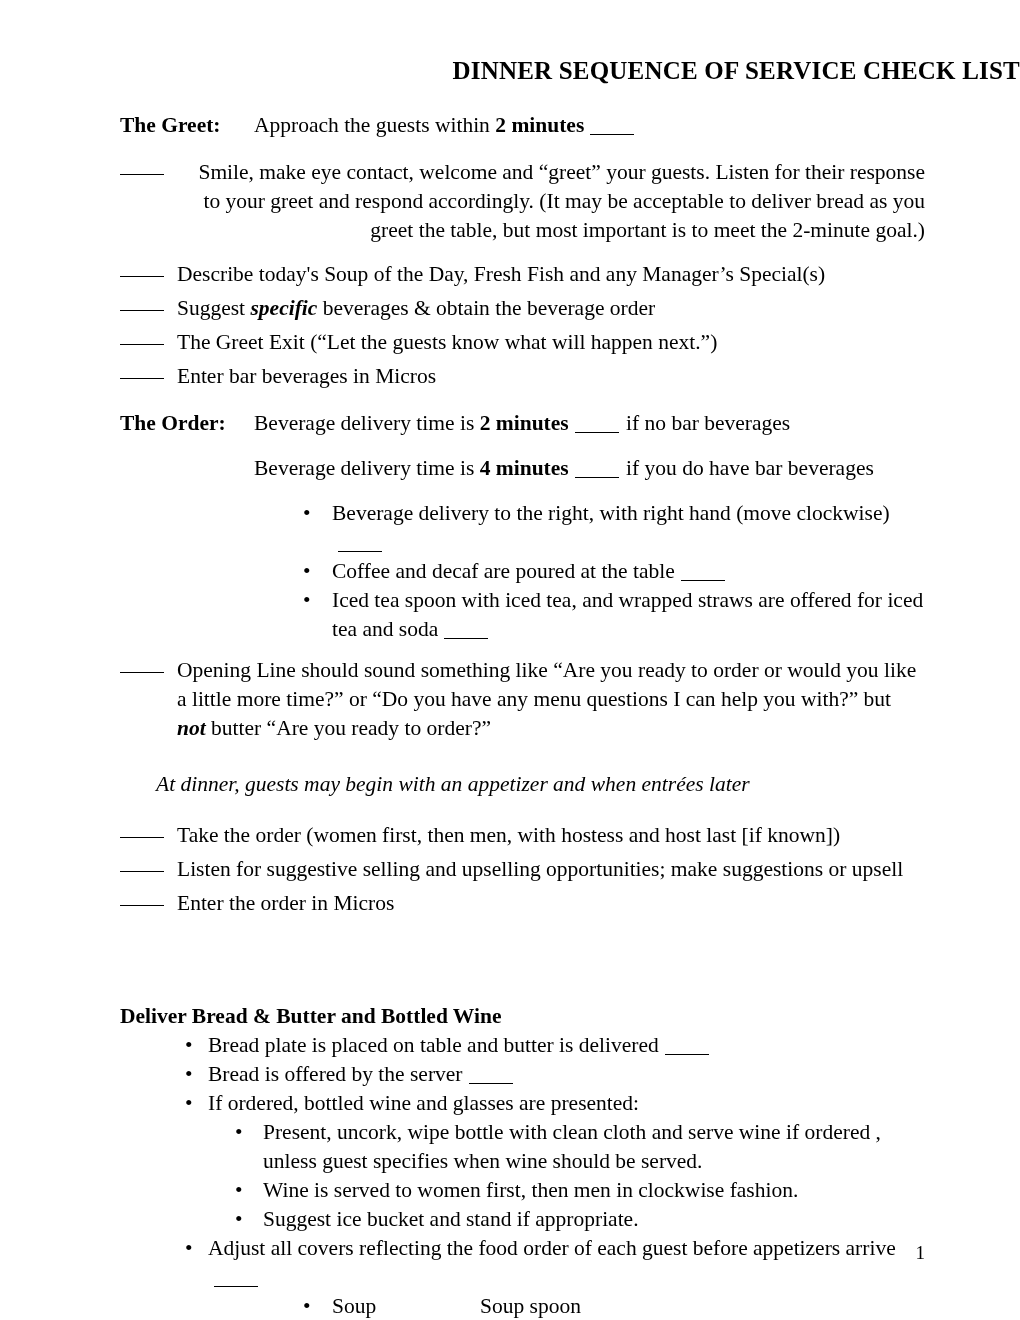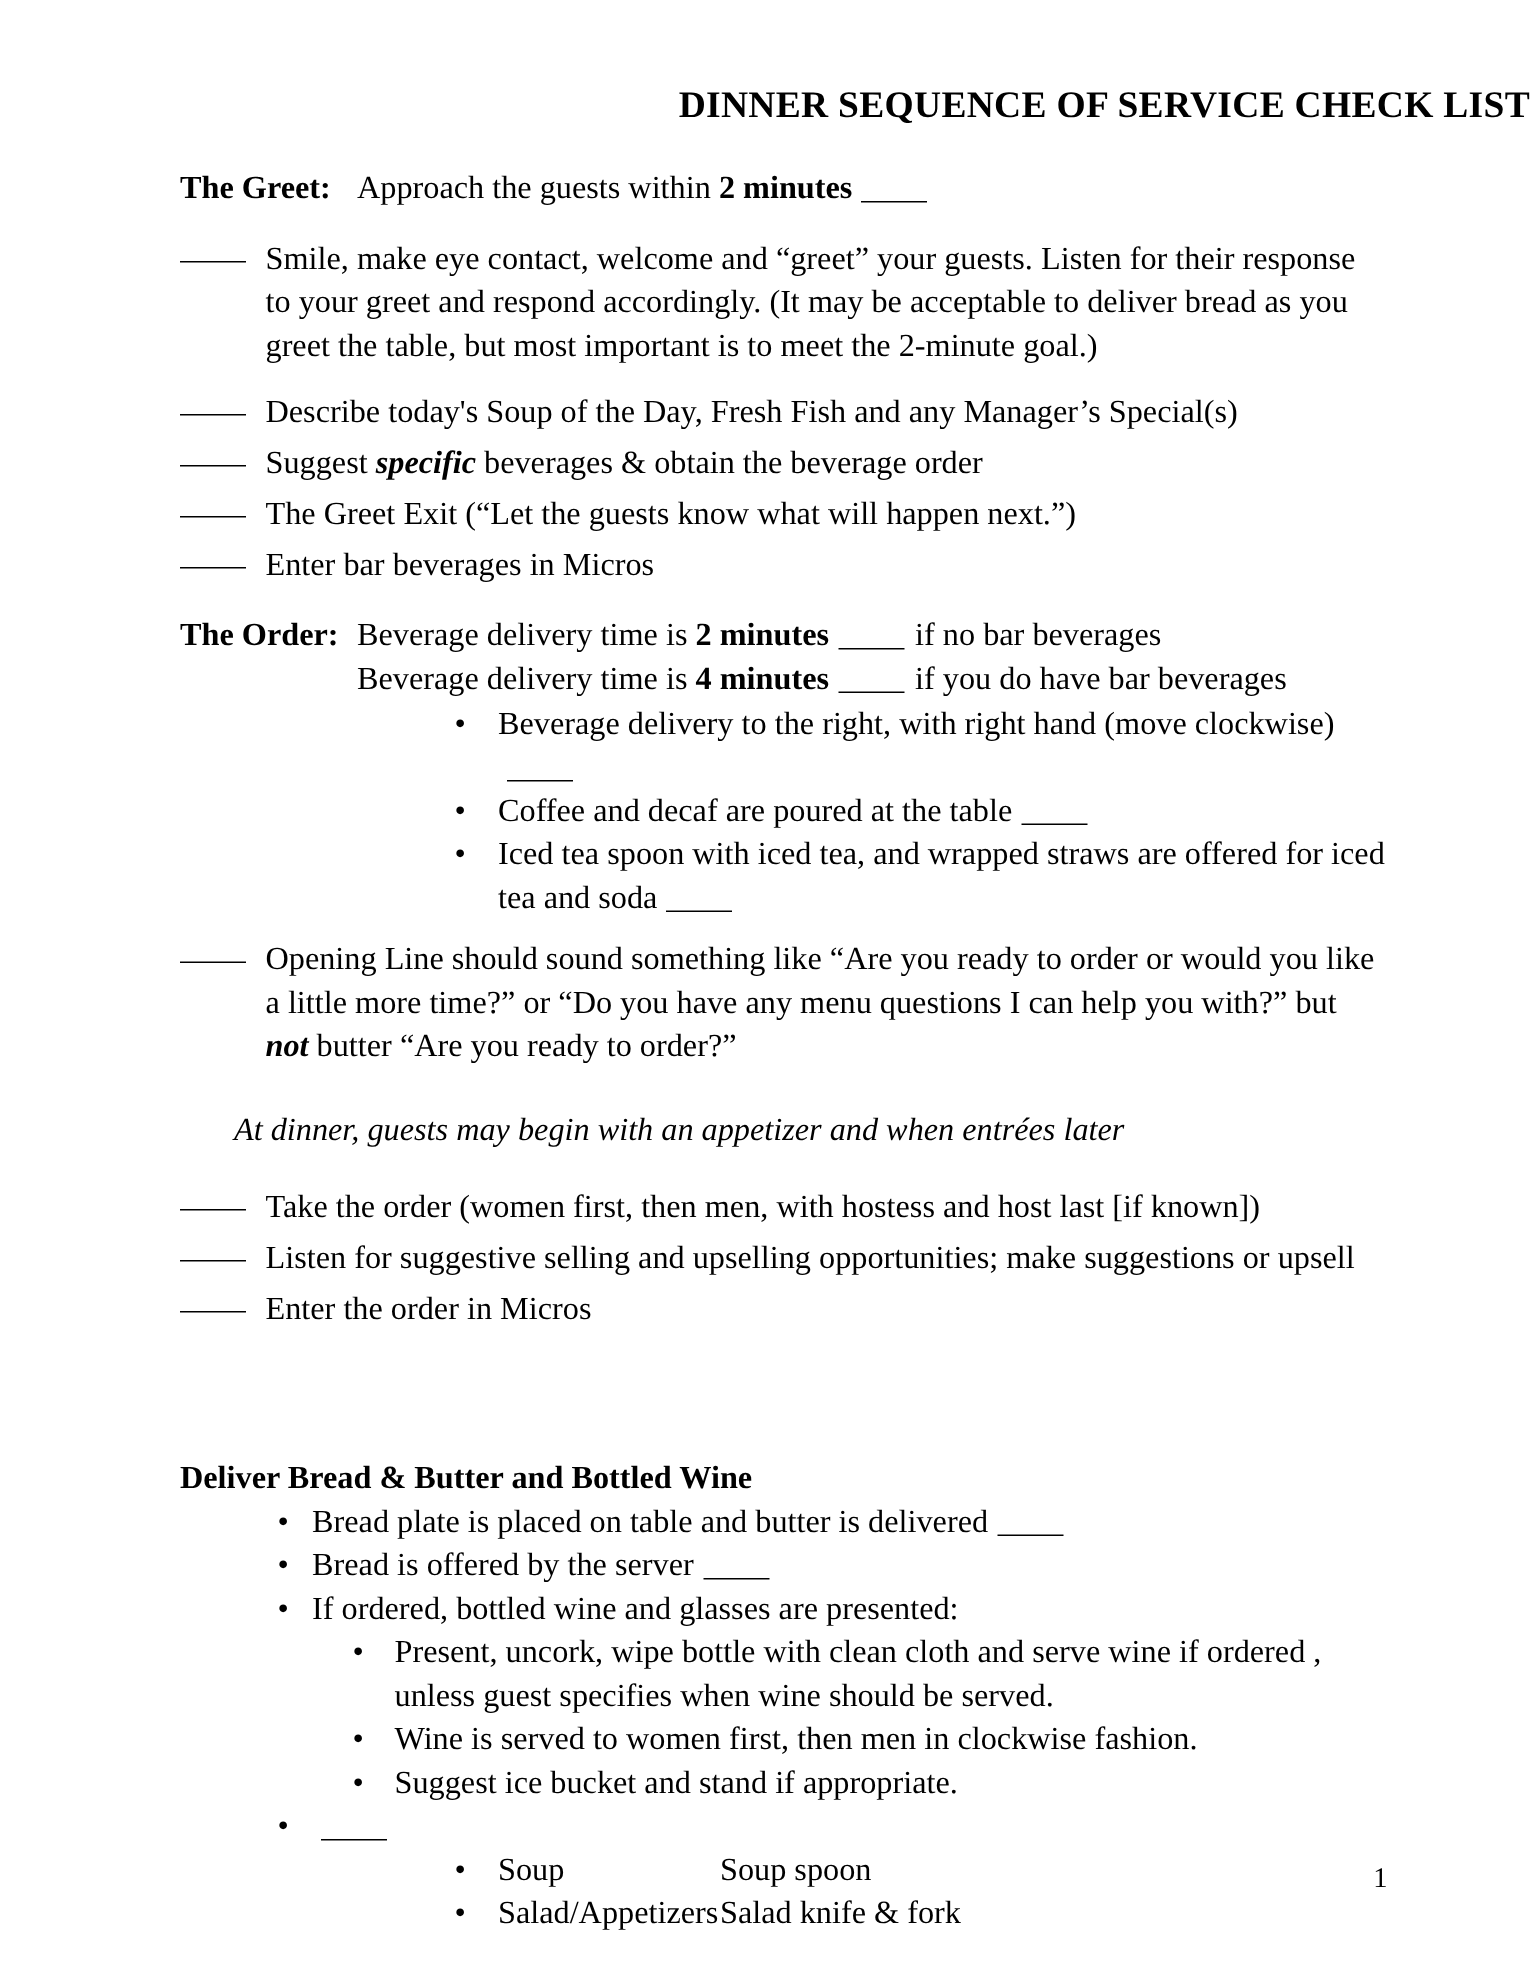--- a/index.html
+++ b/index.html
@@ -74,21 +74,21 @@
     margin-top: 0;
   }
   .labeled > .lbl {
     position: absolute;
     left: 0;
     top: 0;
     font-weight: bold;
     white-space: nowrap;
   }
   .labeled p {
-    margin: 0;
+    margin: 16px;
   }
   .greet-head {
     margin-top: 26px;
   }
   .order-head {
     margin-top: 18px;
   }
   
   ul {
     list-style: none;
@@ -178,21 +178,21 @@
 
   <h1 class="title">DINNER SEQUENCE OF SERVICE CHECK LIST</h1>
 
   <div class="content">
 
     <div class="labeled greet-head">
       <span class="lbl"><span>The Greet</span><span>:</span></span>
       <p><span>Approach the guests within </span><b>2 minutes</b><span class="blank w-inline"></span></p>
     </div>
 
-    <div class="check-row" style="margin-top:18px;">
+    <div class="check-row" style="margin-top:18px;text-align:right;">
       <span class="lead-blank"></span>
       <p>Smile, make eye contact, welcome and “greet” your guests.  Listen for their response to your greet and respond accordingly.  (It may be acceptable to deliver bread as you greet the table, but most important is to meet the 2-minute goal.)</p>
     </div>
 
     <div class="check-row" style="margin-top:15px;">
       <span class="lead-blank"></span>
       <p>Describe today's Soup of the Day, Fresh Fish and any Manager’s Special(s)</p>
     </div>
 
     <div class="check-row" style="margin-top:5px;">
@@ -278,21 +278,21 @@
               <span>Wine is served to women first, then men in clockwise fashion.</span>
             </li>
             <li>
               <span class="bullet">•</span>
               <span>Suggest ice bucket and stand if appropriate.</span>
             </li>
           </ul>
         </li>
         <li>
           <span class="bullet">•</span>
-          <span class="blank w-inline"></span>
+          <span>Adjust all covers reflecting the food order of each guest before appetizers arrive</span><span class="blank w-inline"></span>
         </li>
       </ul>
 
       <ul class="course-list">
         <li>
           <span class="bullet">•</span>
           <span class="course-name">Soup</span><span class="course-tool">Soup spoon</span>
         </li>
         <li>
           <span class="bullet">•</span>

